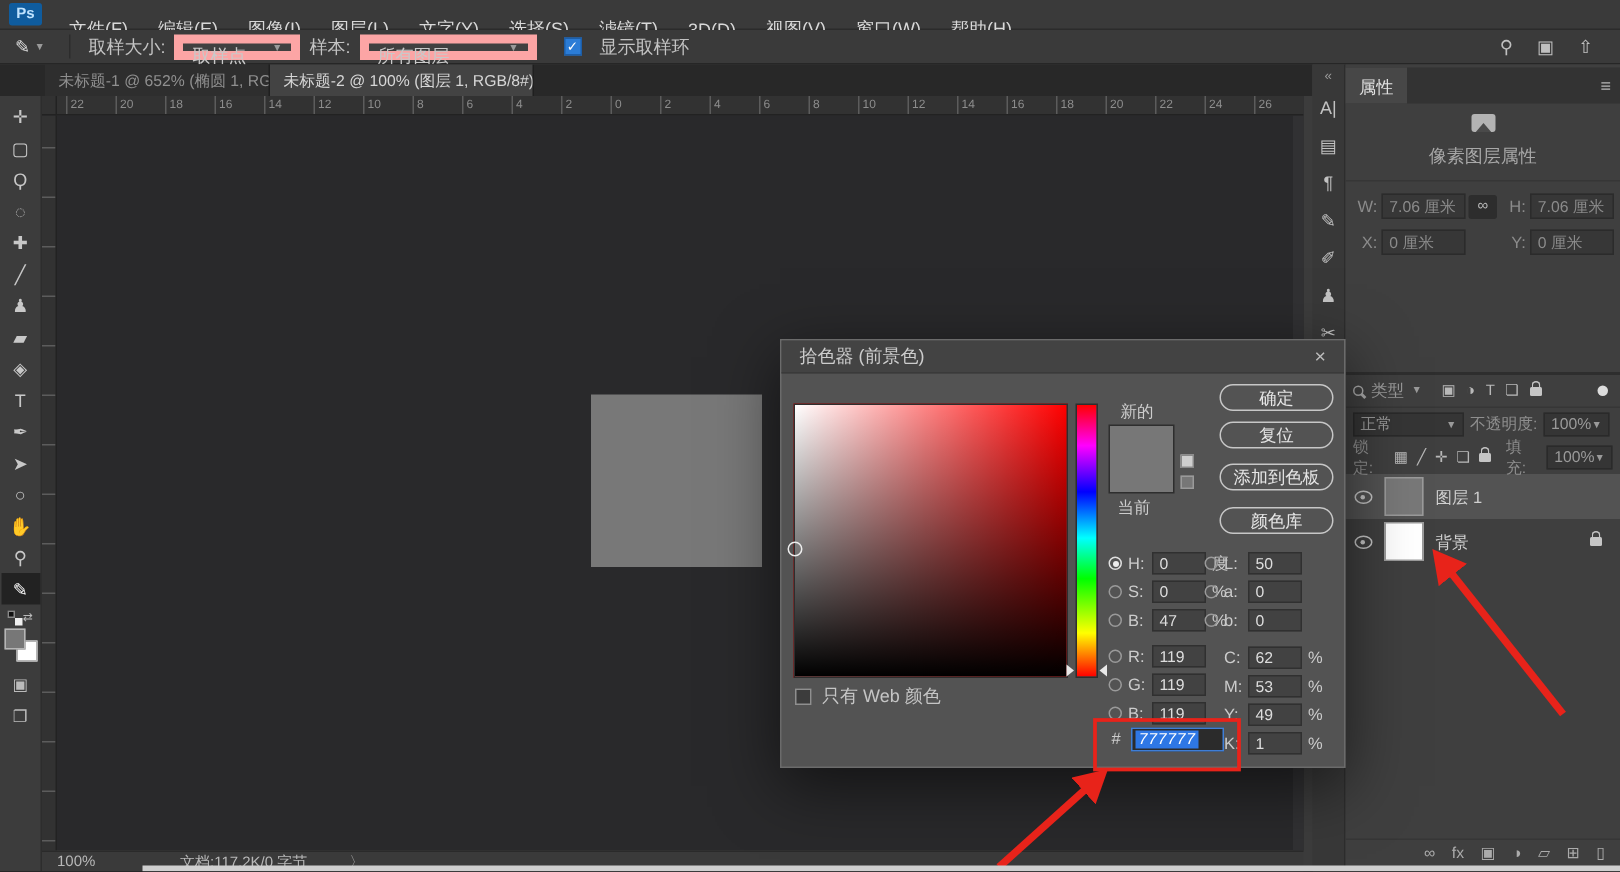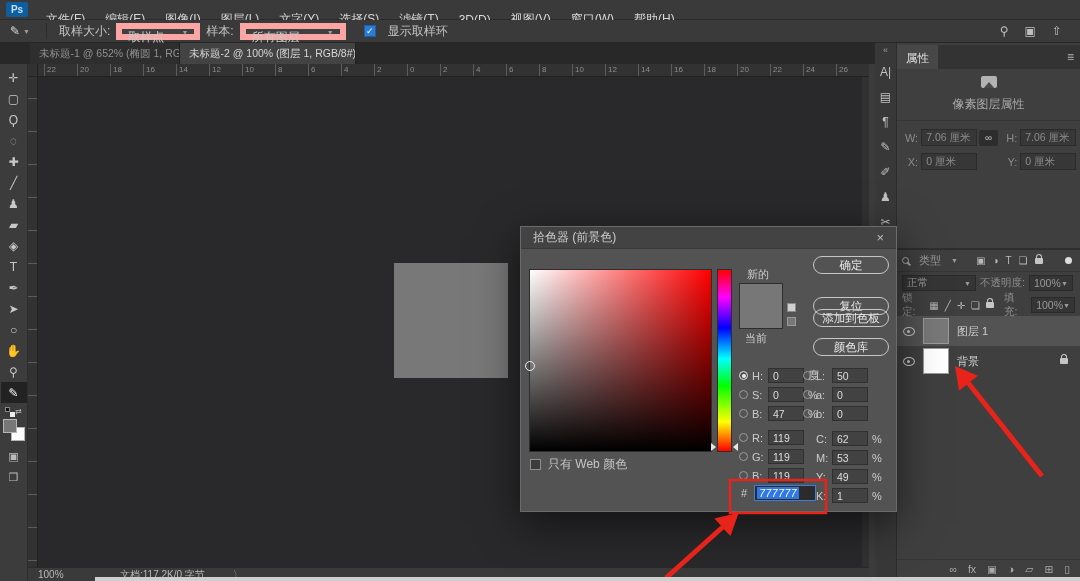--- a/index.html
+++ b/index.html
@@ -16,21 +16,21 @@
 
   
   .optionsbar{position:absolute;left:0;top:20px;right:0;height:23px;background:#3a3a3a;
               border-bottom:1px solid #262626;display:flex;align-items:center;}
   .opt-tool{width:40px;display:flex;align-items:center;justify-content:center;gap:3px;color:#ddd;}
   .caret{font-size:7px;color:#9a9a9a;}
   .vsep{width:1px;height:16px;background:#2c2c2c;margin:0 6px;}
   .opt-label{color:#c3c3c3;font-size:12px;margin:0 6px;}
   .dropdown{height:17px;background:#404040;border:6px solid #fca5a5;display:flex;align-items:flex-start;
             justify-content:space-between;padding:0 6px;color:#c9c9c9;font-size:12px;}
-  .dd-sample{width:84px;} .dd-layers{width:106px;}
+  .dd-sample{width:84px;} .dd-layers{width:118px;}
   .checkbox-on{width:12px;height:12px;background:#2b7cd6;border:1px solid #1d5ea8;color:#fff;
                font-size:9px;line-height:11px;text-align:center;margin:0 6px 0 18px;}
   .opt-right{margin-left:auto;display:flex;align-items:center;gap:16px;margin-right:18px;color:#c0c0c0;font-size:12px;}
 
   
   .tabbar{position:absolute;left:0;top:43px;width:875px;height:21px;background:#282828;
           display:flex;padding-left:30px;}
   .doc-tab{display:flex;align-items:center;gap:6px;padding:0 9px;font-size:10.5px;background:#2e2e2e;
            color:#8f8f8f;border-right:1px solid #1f1f1f;white-space:nowrap;overflow:hidden;}
   .doc-tab.active{background:#434343;color:#d6d6d6;}
@@ -94,21 +94,21 @@
                    border-right:6px solid transparent;border-bottom:7px solid #4a4a4a;}
   .props-grid{padding:8px 4px;}
   .prow{display:flex;align-items:center;margin-bottom:7px;}
   .plabel{width:18px;text-align:right;margin-right:3px;color:#8b8b8b;font-size:11px;}
   .pwell{width:58px;height:17px;background:#373737;border:1px solid #2b2b2b;color:#8b8b8b;
          font-size:10.5px;display:flex;align-items:center;padding:0 4px;}
   .plink{width:20px;height:16px;background:#2d2d2d;color:#bbb;font-size:10px;display:flex;
          align-items:center;justify-content:center;margin:0 2px;border-radius:2px;}
 
   .layers{position:absolute;left:0;top:207px;right:0;bottom:0;}
-  .lfilter{height:22px;display:flex;align-items:center;gap:10px;padding:0 5px;border-bottom:1px solid #363636;}
+  .lfilter{height:22px;display:flex;align-items:center;gap:5px;padding:0 5px;border-bottom:1px solid #363636;}
   .mag{width:7px;height:7px;border:1.5px solid #aaa;border-radius:50%;position:relative;flex:none;}
   .mag::after{content:"";position:absolute;width:4px;height:1.5px;background:#aaa;transform:rotate(45deg);right:-3px;bottom:-1px;}
   .lf-type{color:#9a9a9a;font-size:11px;}
   .lf-icons{display:flex;align-items:center;gap:7px;margin-left:8px;color:#b8b8b8;font-size:10px;}
   .lf-dot{width:7px;height:7px;border-radius:50%;background:#ddd;margin-left:auto;margin-right:3px;}
   .lblend,.llock{height:22px;display:flex;align-items:center;gap:4px;padding:0 5px;}
   .well{height:16px;background:#353535;border:1px solid #2a2a2a;color:#9a9a9a;font-size:10.5px;
         display:flex;align-items:center;justify-content:space-between;padding:0 4px;}
   .well-blend{width:74px;} .well-pct{width:44px;}
   .dim-label{color:#8f8f8f;font-size:10.5px;}
@@ -556,21 +556,21 @@
     <div class="nc-label" style="left:226px;top:40px;">新的</div>
     <div class="nc-swatch">
       <div class="nc-half"></div>
       <div class="nc-half"></div>
     </div>
     <div class="nc-label" style="left:224px;top:104px;">当前</div>
     <div class="gamut-cube"></div>
     <div class="gamut-sw"></div>
 
     <div class="pill" style="top:29px;">确定</div>
-    <div class="pill" style="top:70px;">复位</div>
+    <div class="pill" style="top:54px;">复位</div>
     <div class="pill" style="top:82px;">添加到色板</div>
     <div class="pill" style="top:111px;">颜色库</div>
 
     <div class="col-left">
 
         <div class="frow selected">
           <span class="radio"></span>
           <span class="flabel">H:</span>
           <span class="fwell">
             <span>0</span>

